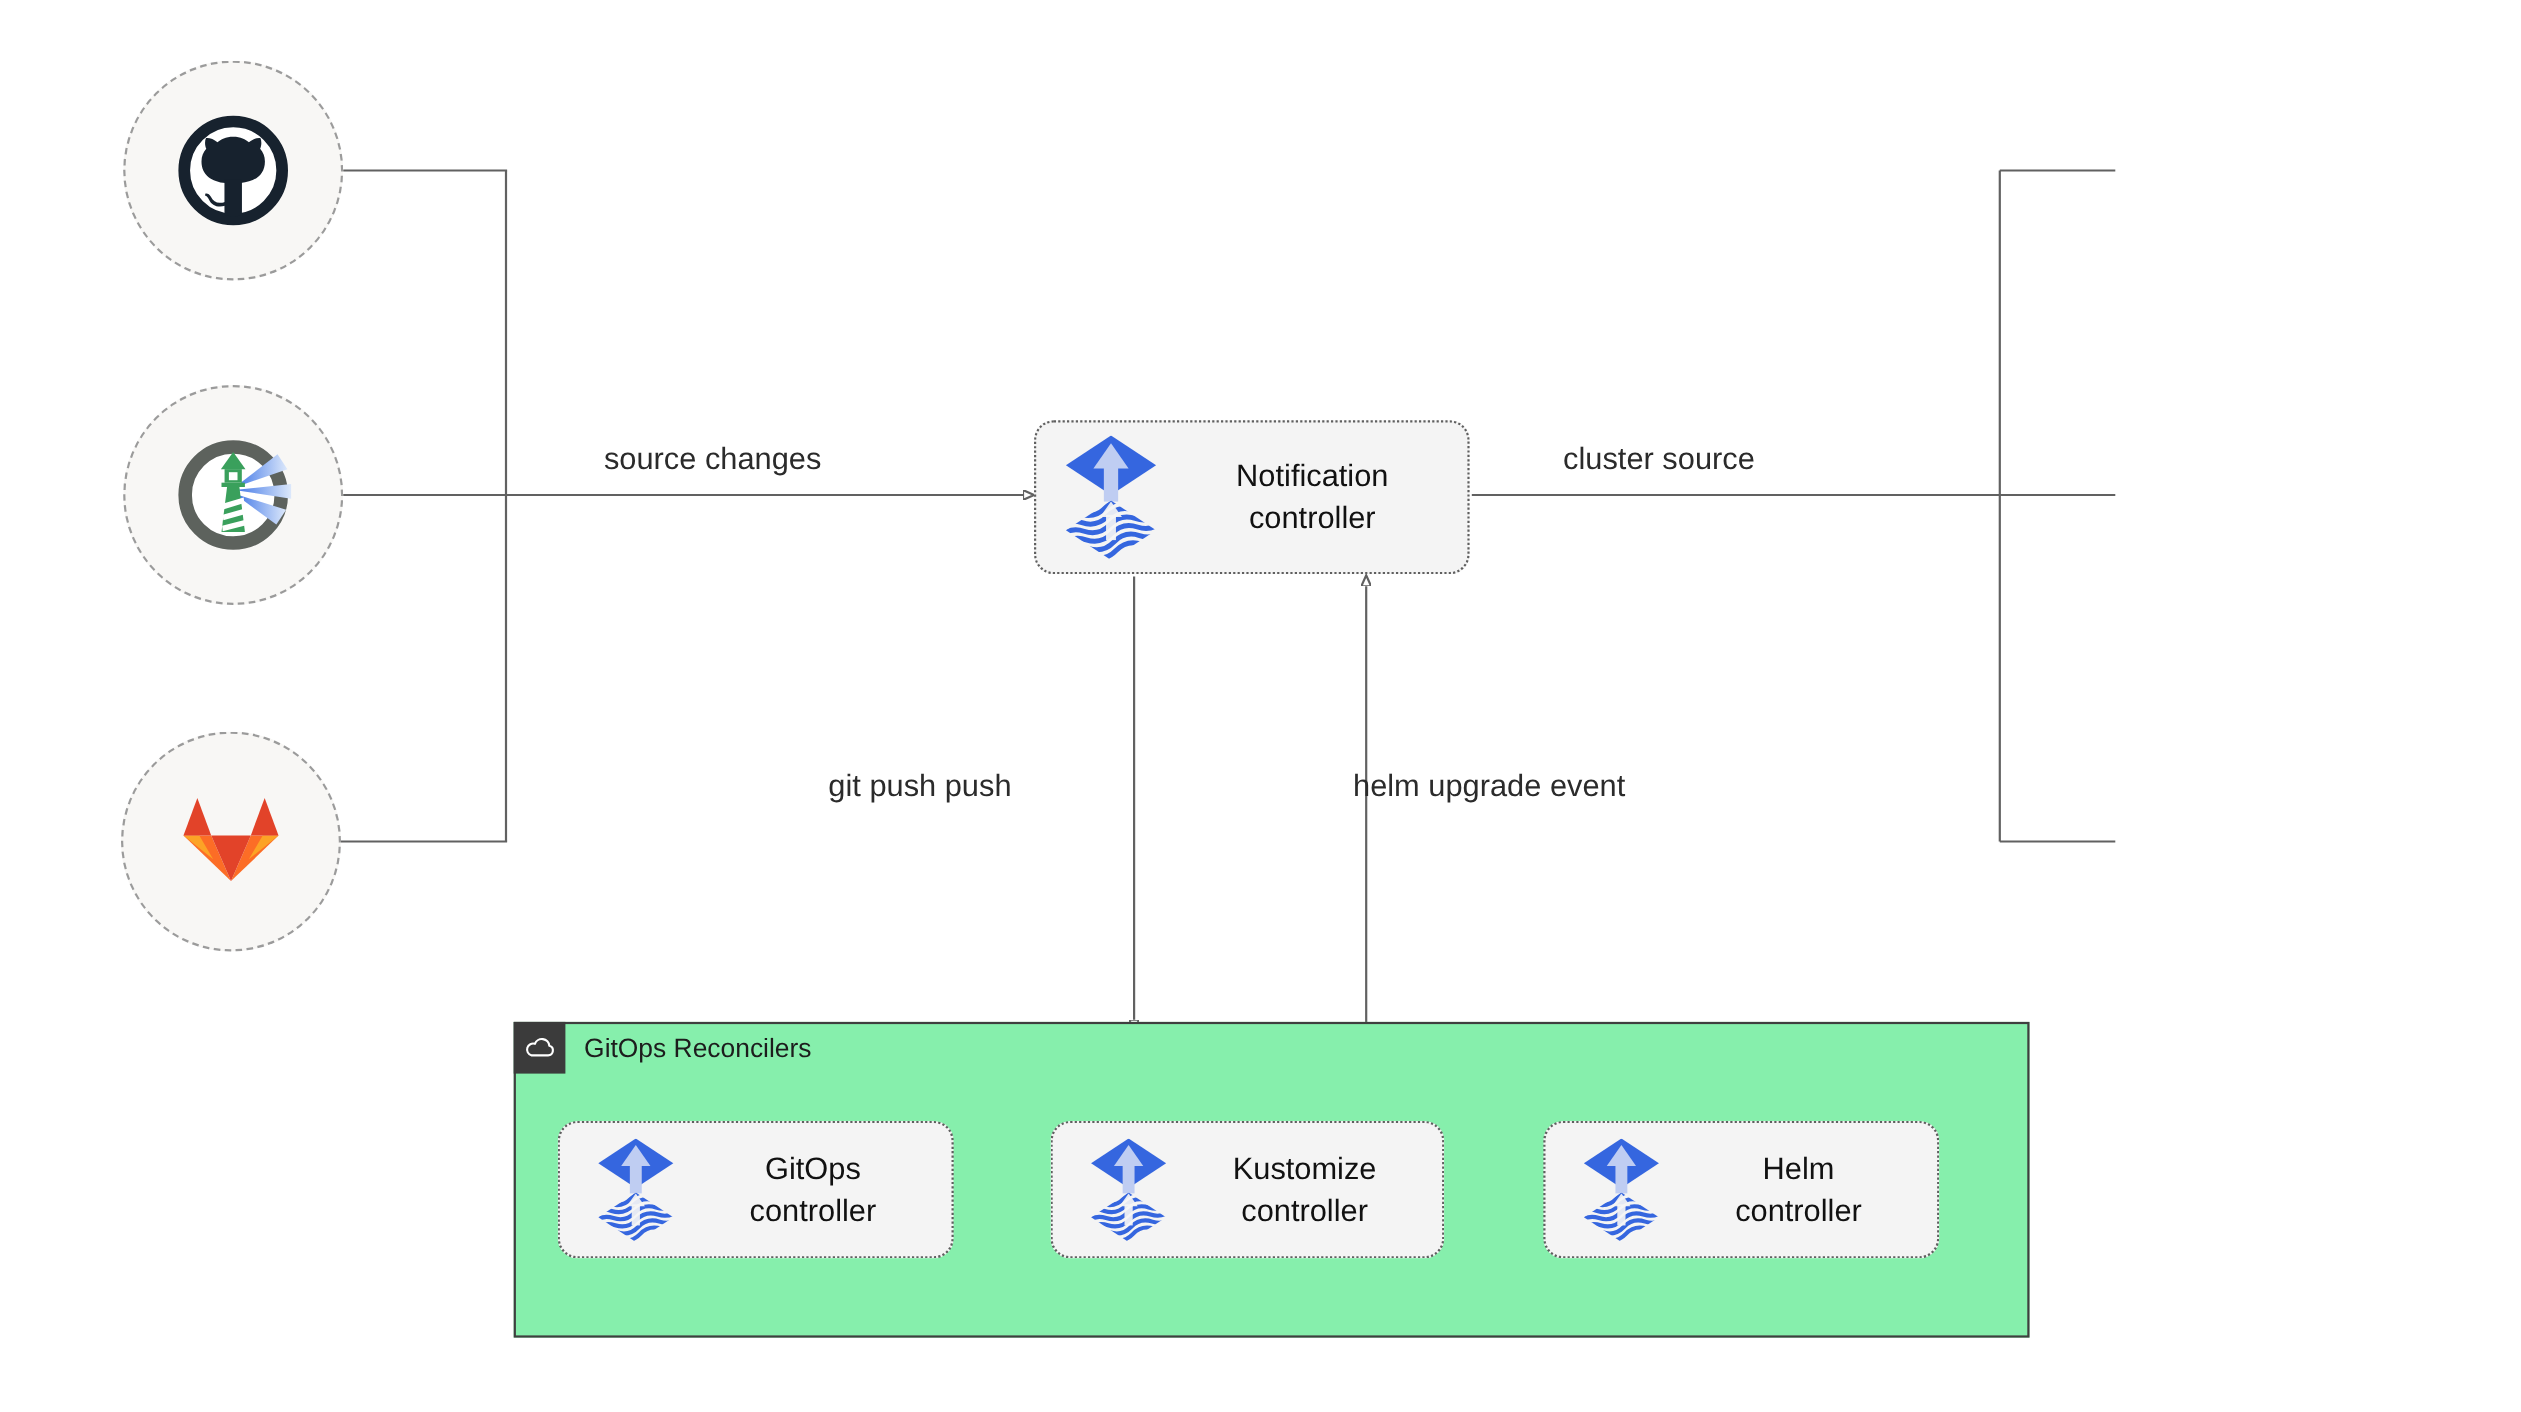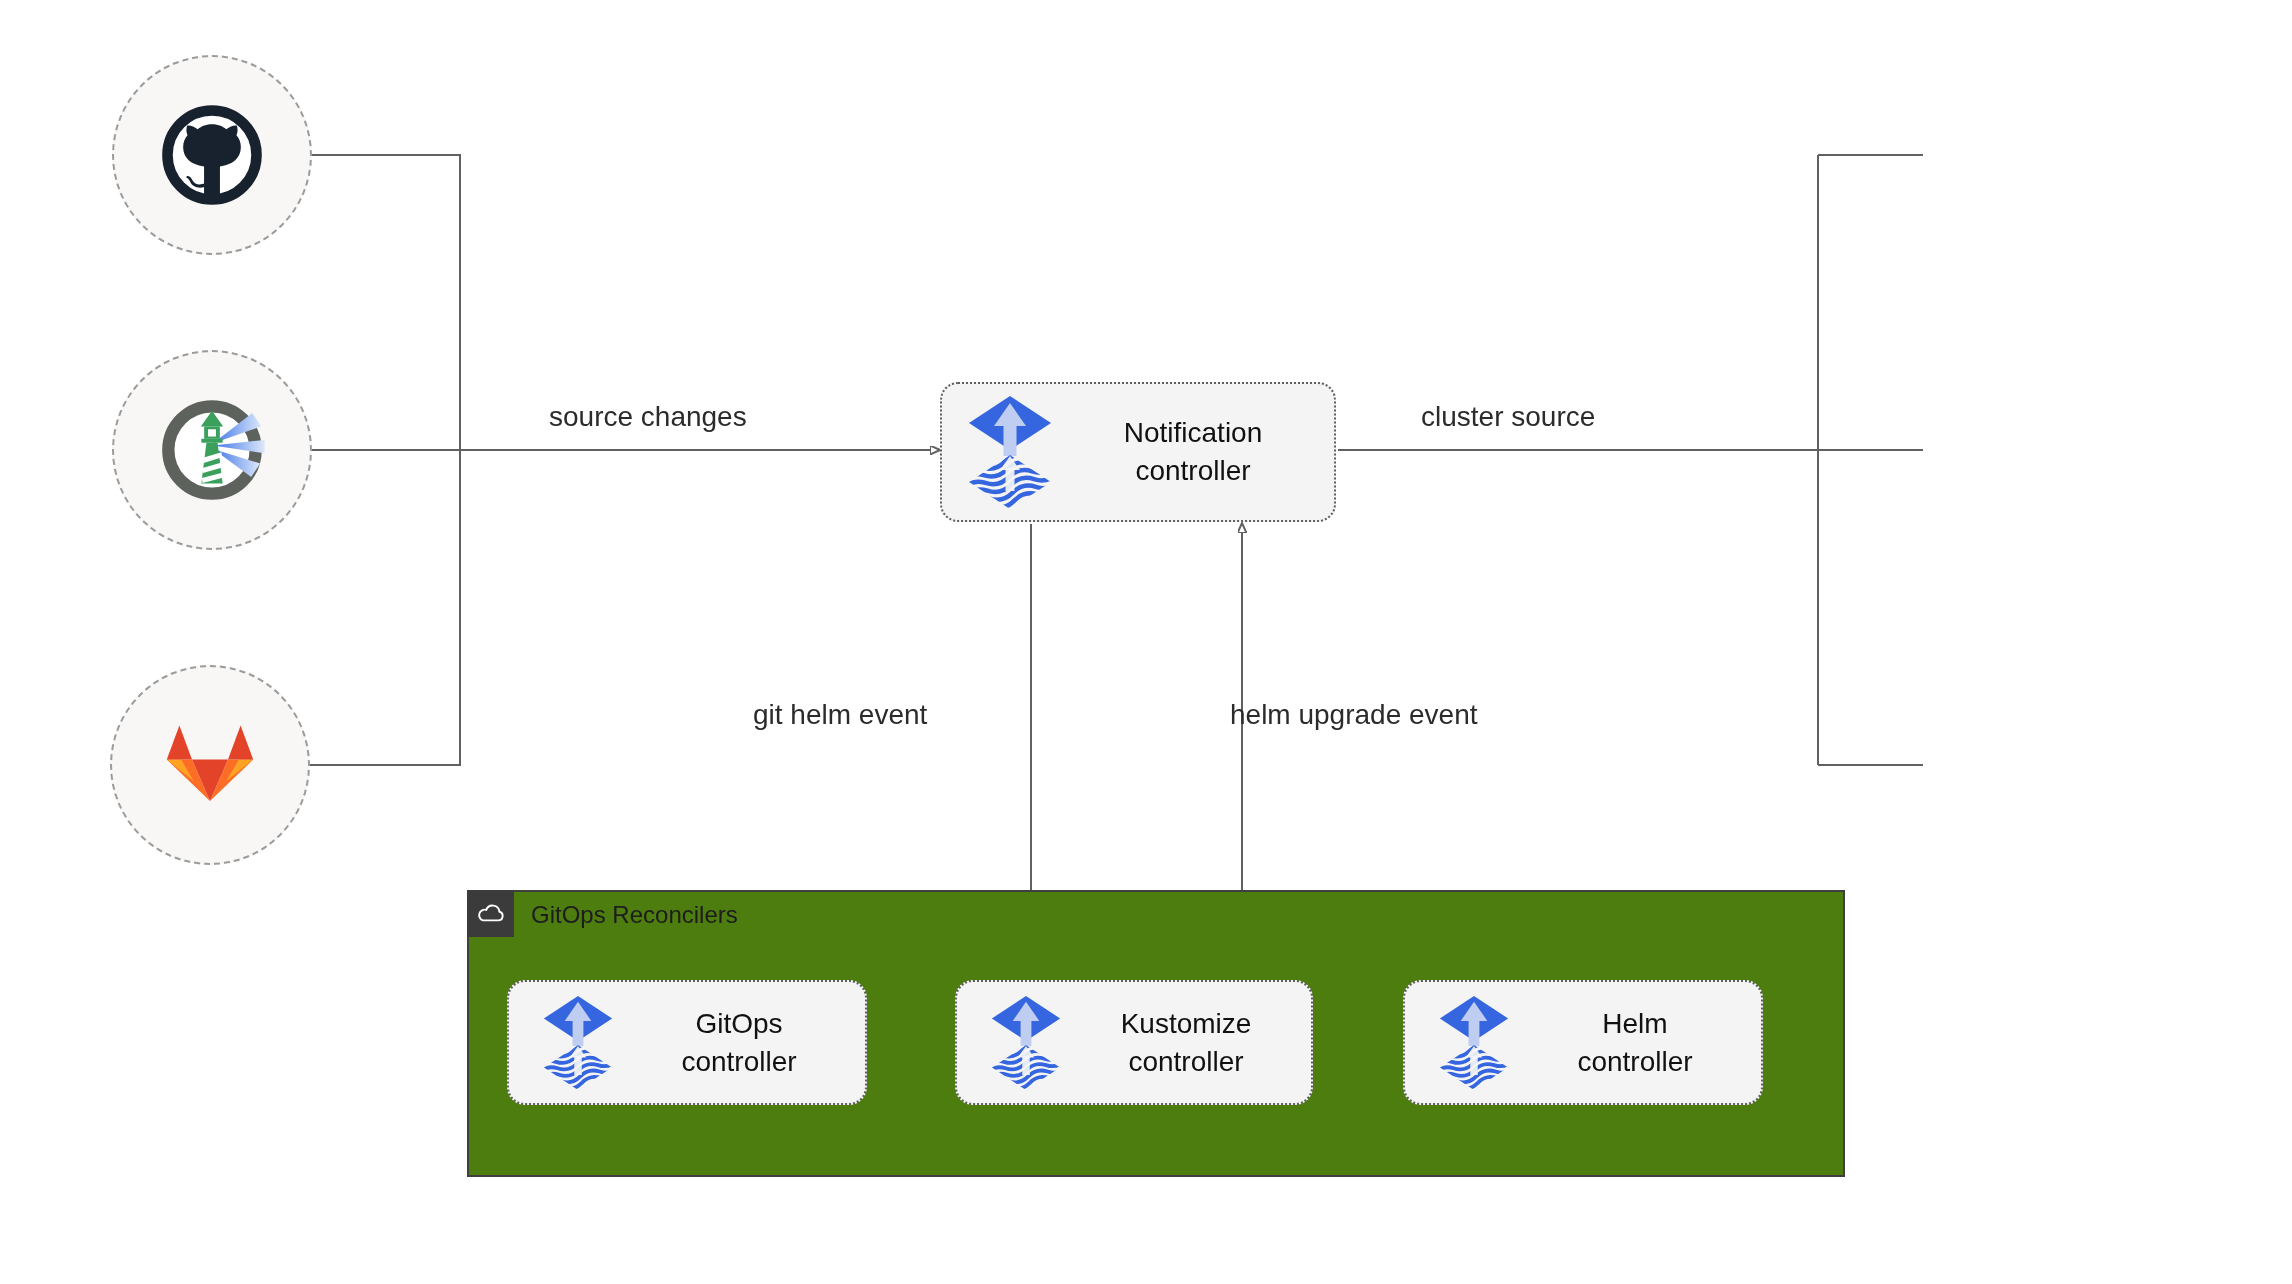--- a/index.html
+++ b/index.html
@@ -27,22 +27,22 @@
   .ctrl-box{position:absolute;border:2px dotted var(--controller-box-border);
     background:var(--controller-box-bg);border-radius:18px;box-sizing:border-box;
     display:flex;align-items:center;}
   .ctrl-box .flux{flex:0 0 auto;}
   .box-label{flex:1 1 auto;text-align:center;font-size:28px;line-height:38px;
     color:#111;white-space:pre-line;}
 
   .edge-label{position:absolute;font-size:28px;line-height:34px;color:var(--label-text);
     text-align:left;}
 
-  .group-box{position:absolute;left:467px;top:890px;width:1378px;height:287px;
-    border:2px solid var(--group-border);background:#4d7c0f;box-sizing:border-box;text-decoration:underline;}
+  .group-box{position:absolute;left:467px;top:929px;width:1378px;height:287px;
+    border:2px solid var(--group-border);background:#86efac;box-sizing:border-box;text-decoration:underline;}
   .group-corner{position:absolute;left:-2px;top:-2px;width:47px;height:47px;
     background:var(--group-corner-bg);display:flex;align-items:center;justify-content:center;}
   .group-title{position:absolute;left:62px;top:9px;font-size:24px;line-height:28px;color:#1d1d1d;}
 
   svg{display:block;}
 </style>
 </head>
 <body>
 
 <div class="stage">
@@ -143,21 +143,21 @@
   <div class="ctrl-box" style="left:940px;top:382px;width:396px;height:140px;padding-left:26px">
     <svg class="flux" width="84" height="113" viewBox="0 0 84 113">
       <use href="#flux-sym"></use>
     </svg>
     <div class="box-label">Notification
 controller</div>
   </div>
 
   <div class="edge-label" style="left:549px;top:400px;width:300px">source changes</div>
   <div class="edge-label" style="left:1421px;top:400px;width:300px">cluster source</div>
-  <div class="edge-label" style="left:753px;top:698px;width:300px">git helm event</div>
+  <div class="edge-label" style="left:753px;top:698px;width:300px">git push push</div>
   <div class="edge-label" style="left:1230px;top:698px;width:340px">helm upgrade event</div>
 
   <div class="circle-node" style="left:1973px;top:55px">
     <svg width="96" height="97" viewBox="0 0 123 124">
       <g fill="#E01E5A">
         <path d="M27.2,80c0,7.3-5.9,13.2-13.2,13.2C6.7,93.2,0.8,87.3,0.8,80c0-7.3,5.9-13.2,13.2-13.2h13.2V80z"></path>
         <path d="M33.8,80c0-7.3,5.9-13.2,13.2-13.2c7.3,0,13.2,5.9,13.2,13.2v33c0,7.3-5.9,13.2-13.2,13.2c-7.3,0-13.2-5.9-13.2-13.2V80z"></path>
       </g>
       <g fill="#36C5F0">
         <path d="M47,27.2c-7.3,0-13.2-5.9-13.2-13.2C33.8,6.7,39.7,0.8,47,0.8c7.3,0,13.2,5.9,13.2,13.2v13.2H47z"></path>

